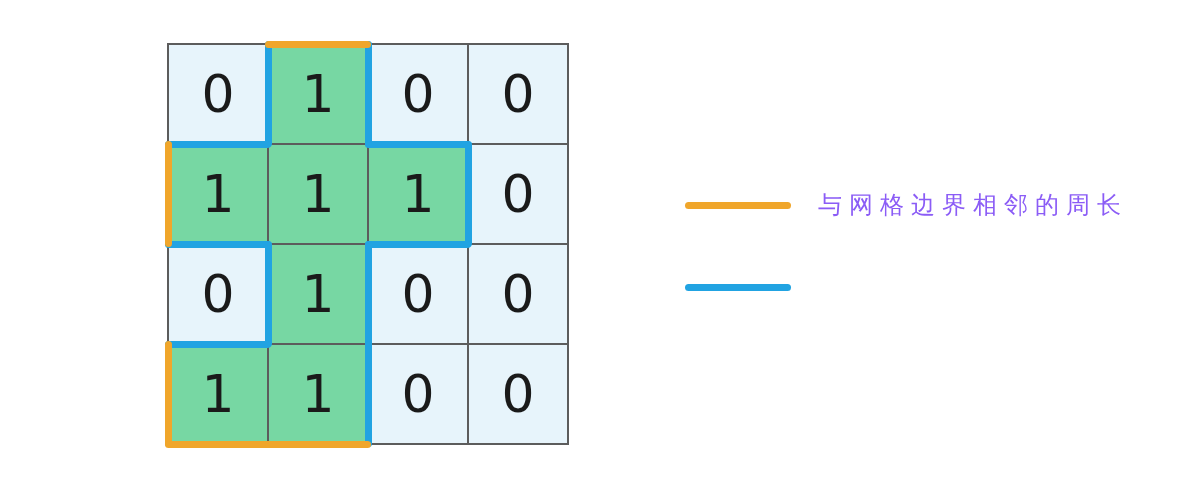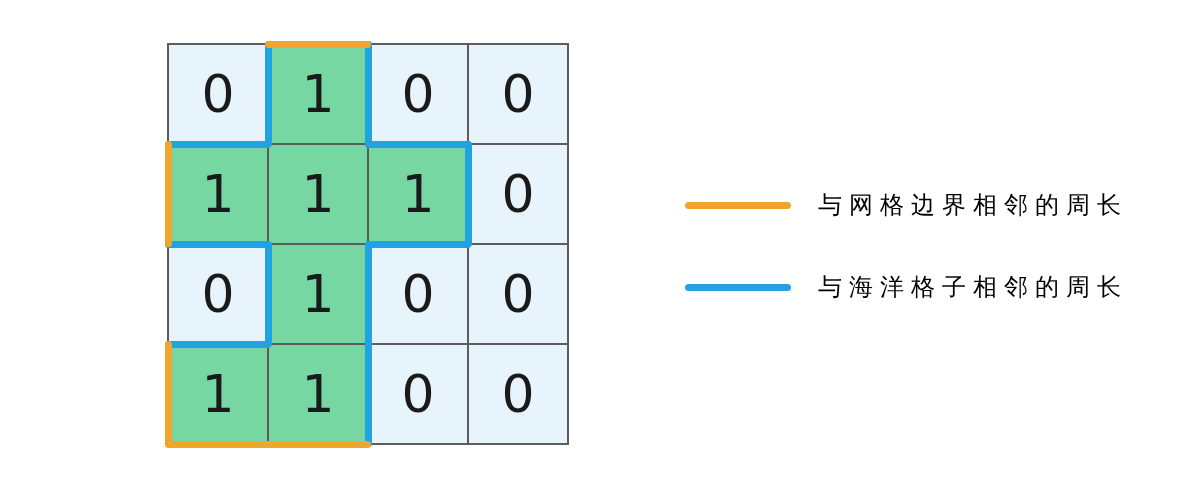--- a/index.html
+++ b/index.html
@@ -62,21 +62,21 @@
   .legend-line {
     width: 106px;
     height: 7px;
     border-radius: 4px;
     flex: 0 0 auto;
   }
   .legend-label {
     margin-left: 27px;
     font-size: 24px;
     letter-spacing: 7px;
-    color: #000000;
+    color: #8b5cf6;
   }
 </style>
 </head>
 <body>
 
 <div class="canvas">
 
   <div class="grid-wrap">
     <div class="grid">
         <div class="cell" style="background: rgb(231, 244, 251);">0</div>
@@ -116,17 +116,16 @@
       </div>
   </div>
 
   <div class="legend">
     <div class="legend-row row-0">
       <div class="legend-line" style="background: rgb(240, 166, 43);"></div>
       <div class="legend-label">与网格边界相邻的周长</div>
     </div>
     <div class="legend-row row-1">
       <div class="legend-line" style="background: rgb(33, 163, 226);"></div>
-      <div class="legend-label">与海洋格子相邻的周长</div>
     </div>
   </div>
 
 </div>
 
 </body></html>

